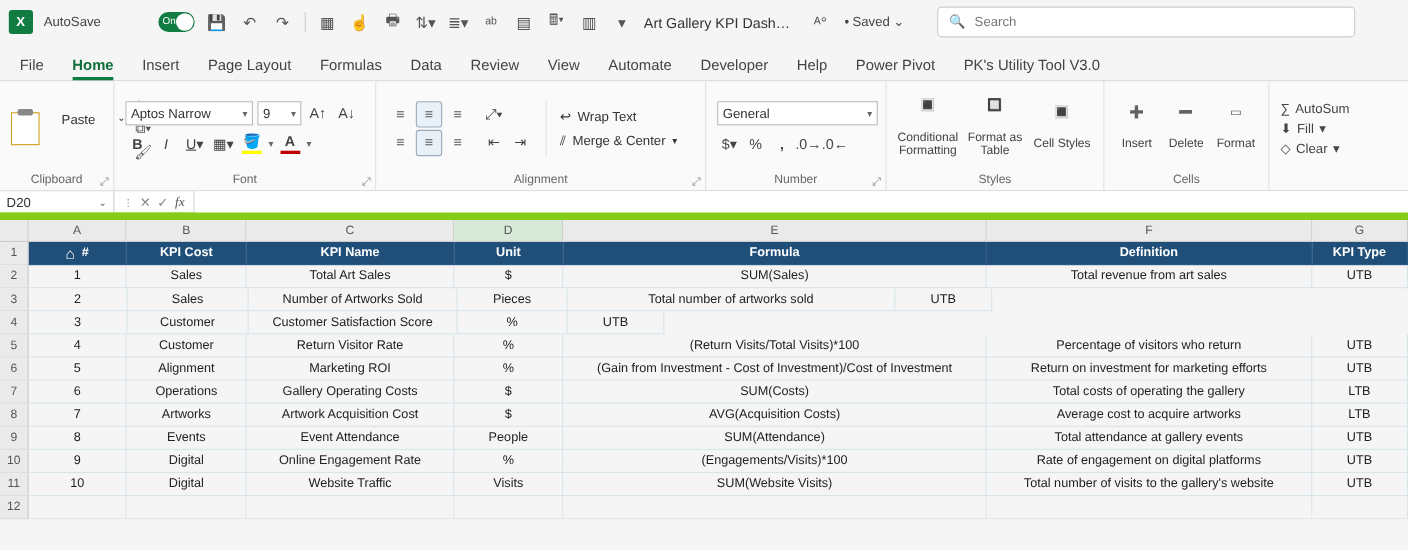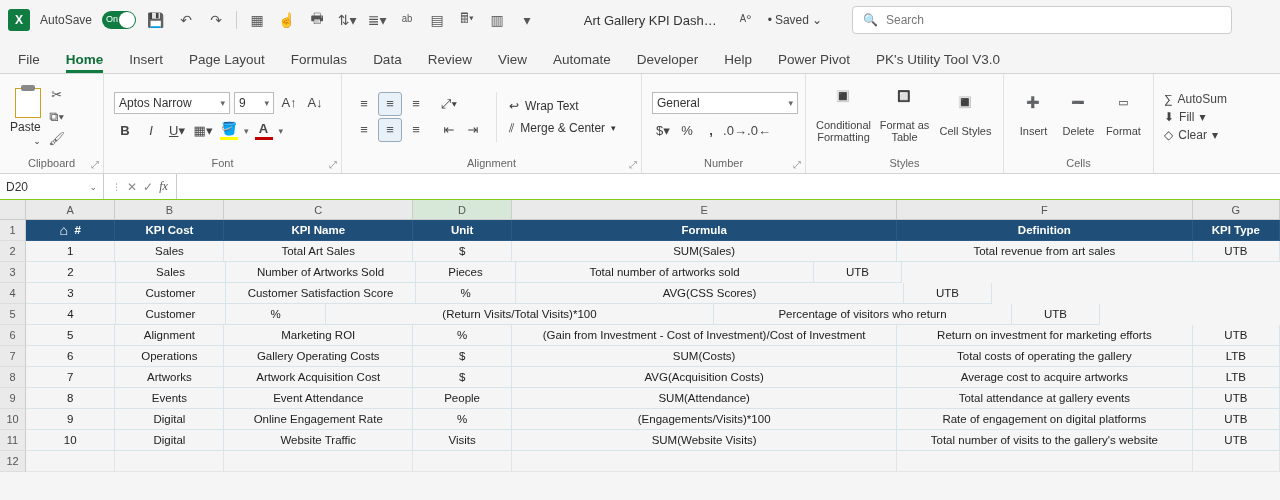--- a/index.html
+++ b/index.html
@@ -2,21 +2,21 @@
 <html><head>
 <meta charset="utf-8">
 <style>
 * { margin: 0; padding: 0; box-sizing: border-box; font-family: "Segoe UI", Arial, sans-serif; }
 body { background: #f5f5f5; width: 1280px; height: 500px; overflow: hidden; font-size: 12px; color: #333; }
 
 
 .titlebar { display: flex; align-items: center; height: 40px; padding: 0 8px; gap: 10px; background: #f5f5f5; }
 .excel-icon { width: 22px; height: 22px; background: #107c41; border-radius: 3px; display:flex; align-items:center; justify-content:center; color:#fff; font-weight:bold; font-size:12px;}
 .autosave-label { font-size: 12px; color: #444; }
-.autosave-toggle { width: 34px; height: 18px; background: #107c41; border-radius: 9px; position: relative; display:inline-block; }
+.autosave-toggle { width: 34px; height: 18px; background: #107c41; border-radius: 9px; position: relative; display:inline-block;margin-left:42px; }
 .autosave-toggle::after { content:""; width:16px; height:16px; background:#fff; border-radius:50%; position:absolute; right:1px; top:1px; }
 .autosave-on { font-size: 9px; color:#fff; position:absolute; left:4px; top:3px;}
 .qat-icon { width: 20px; height: 20px; display:flex; align-items:center; justify-content:center; color:#555; font-size:14px; cursor:pointer; }
 .qat-sep { width:1px; height:18px; background:#ccc; }
 .doc-title { font-size: 13px; color: #333; margin-left: auto; margin-right: 6px; white-space:nowrap; overflow:hidden; text-overflow:ellipsis; max-width:140px;}
 .sensitivity-icon { font-size:14px; color:#555; margin-right:6px;}
 .saved-indicator { font-size: 12px; color: #444; margin-right: 20px; display:flex; align-items:center; gap:3px;}
 .search-box { flex: 0 0 380px; height: 28px; border: 1px solid #ccc; border-radius: 4px; background: #fff; display:flex; align-items:center; padding: 0 10px; gap:8px; color:#777; margin-right:40px;}
 
 
@@ -24,21 +24,21 @@
 .tab { font-size: 13.5px; color: #444; padding-bottom: 6px; cursor:pointer; }
 .tab.active { color: #0f6e3a; border-bottom: 3px solid #107c41; font-weight:600; padding-bottom:3px;margin-top:16px;}
 
 
 .ribbon { display: flex; height: 100px; background: #fafafa; border-bottom: 1px solid #d4d4d4; }
 .group { border-right: 1px solid #e1e1e1; padding: 4px 10px 2px; display:flex; flex-direction:column; justify-content:space-between; position:relative;}
 .group-label { text-align:center; font-size:11px; color:#666; height:16px; display:flex; align-items:center; justify-content:center; gap:6px;}
 .group-launcher { font-size:10px; color:#888; position:absolute; right:4px; bottom:2px; cursor:pointer;}
 .group-body { flex:1; display:flex; align-items:center; gap:6px; }
 
-.clipboard-paste { display:flex; flex-direction:column; align-items:flex-end; gap:2px; cursor:pointer; }
+.clipboard-paste { display:flex; flex-direction:row; align-items:flex-start; gap:20px; cursor:pointer; }
 .paste-icon { width:26px; height:30px; border:1px solid #d0a020; background:#fff; position:relative;}
 .paste-icon::before { content:""; position:absolute; top:-4px; left:5px; width:14px; height:6px; background:#888; border-radius:2px;}
 .clip-col { display:flex; flex-direction:column; gap:4px; }
 .clip-small { width:20px; height:18px; display:flex; align-items:center; justify-content:center; font-size:13px; cursor:pointer; color:#555;}
 
 .font-row { display:flex; align-items:center; gap:4px; }
 .combo { height:22px; border:1px solid #bbb; background:#fff; font-size:12px; padding:0 4px; display:flex; align-items:center; justify-content:space-between; cursor:pointer;}
 .combo .caret { font-size:9px; color:#666; margin-left:4px;}
 .font-name { width:116px; }
 .font-size { width:40px; }
@@ -51,21 +51,21 @@
 
 .number-combo { width:146px; }
 
 .big-btn { display:flex; flex-direction:column; align-items:center; justify-content:center; gap:3px; width:60px; cursor:pointer; font-size:11px; color:#444; text-align:center; line-height:1.1;}
 .big-btn svg, .big-btn .ico { width:26px; height:26px; }
 
 .editing-col { display:flex; flex-direction:column; gap:4px; font-size:12px; color:#444; }
 .editing-item { display:flex; align-items:center; gap:5px; cursor:pointer;}
 
 
-.formula-row { display:flex; align-items:center; height:26px; border-bottom:1px solid #84cc16; background:#fff;}
+.formula-row { display:flex; align-items:center; height:26px; border-bottom:7px solid #84cc16; background:#fff;}
 .name-box { width:104px; border-right:1px solid #ccc; height:100%; display:flex; align-items:center; padding:0 6px; font-size:12px; justify-content:space-between;}
 .fx-controls { display:flex; align-items:center; gap:6px; padding:0 8px; color:#888; border-right:1px solid #ccc; height:100%;}
 .fx-icon { font-style:italic; font-family: Georgia, serif; color:#555;}
 .formula-input { flex:1; height:100%; padding:0 8px; font-size:12px; border:none; outline:none;}
 
 
 .grid { display:flex; }
 .row-headers { display:flex; flex-direction:column; }
 .corner { width:26px; height:20px; background:#eaeaea; border-right:1px solid #ccc; border-bottom:1px solid #ccc;}
 .row-h { width:26px; height:21px; background:#eaeaea; border-right:1px solid #ccc; border-bottom:1px solid #ddd; display:flex; align-items:center; justify-content:center; font-size:11px; color:#555;}
@@ -361,26 +361,26 @@
           <div class="cell cC">Number of Artworks Sold</div>
           <div class="cell cD">Pieces</div>
           <div class="cell cF">Total number of artworks sold</div>
           <div class="cell cG">UTB</div>
         </div>
         <div class="data-row">
           <div class="cell cA">3</div>
           <div class="cell cB">Customer</div>
           <div class="cell cC">Customer Satisfaction Score</div>
           <div class="cell cD">%</div>
-          <div class="cell cE">AVG(CSS Scores)</div>
           <div class="cell cG">UTB</div>
         </div>
         <div class="data-row">
           <div class="cell cA">4</div>
           <div class="cell cB">Customer</div>
+          <div class="cell cC">Return Visitor Rate</div>
           <div class="cell cD">%</div>
           <div class="cell cE">(Return Visits/Total Visits)*100</div>
           <div class="cell cF">Percentage of visitors who return</div>
           <div class="cell cG">UTB</div>
         </div>
         <div class="data-row">
           <div class="cell cA">5</div>
           <div class="cell cB">Alignment</div>
           <div class="cell cC">Marketing ROI</div>
           <div class="cell cD">%</div>

